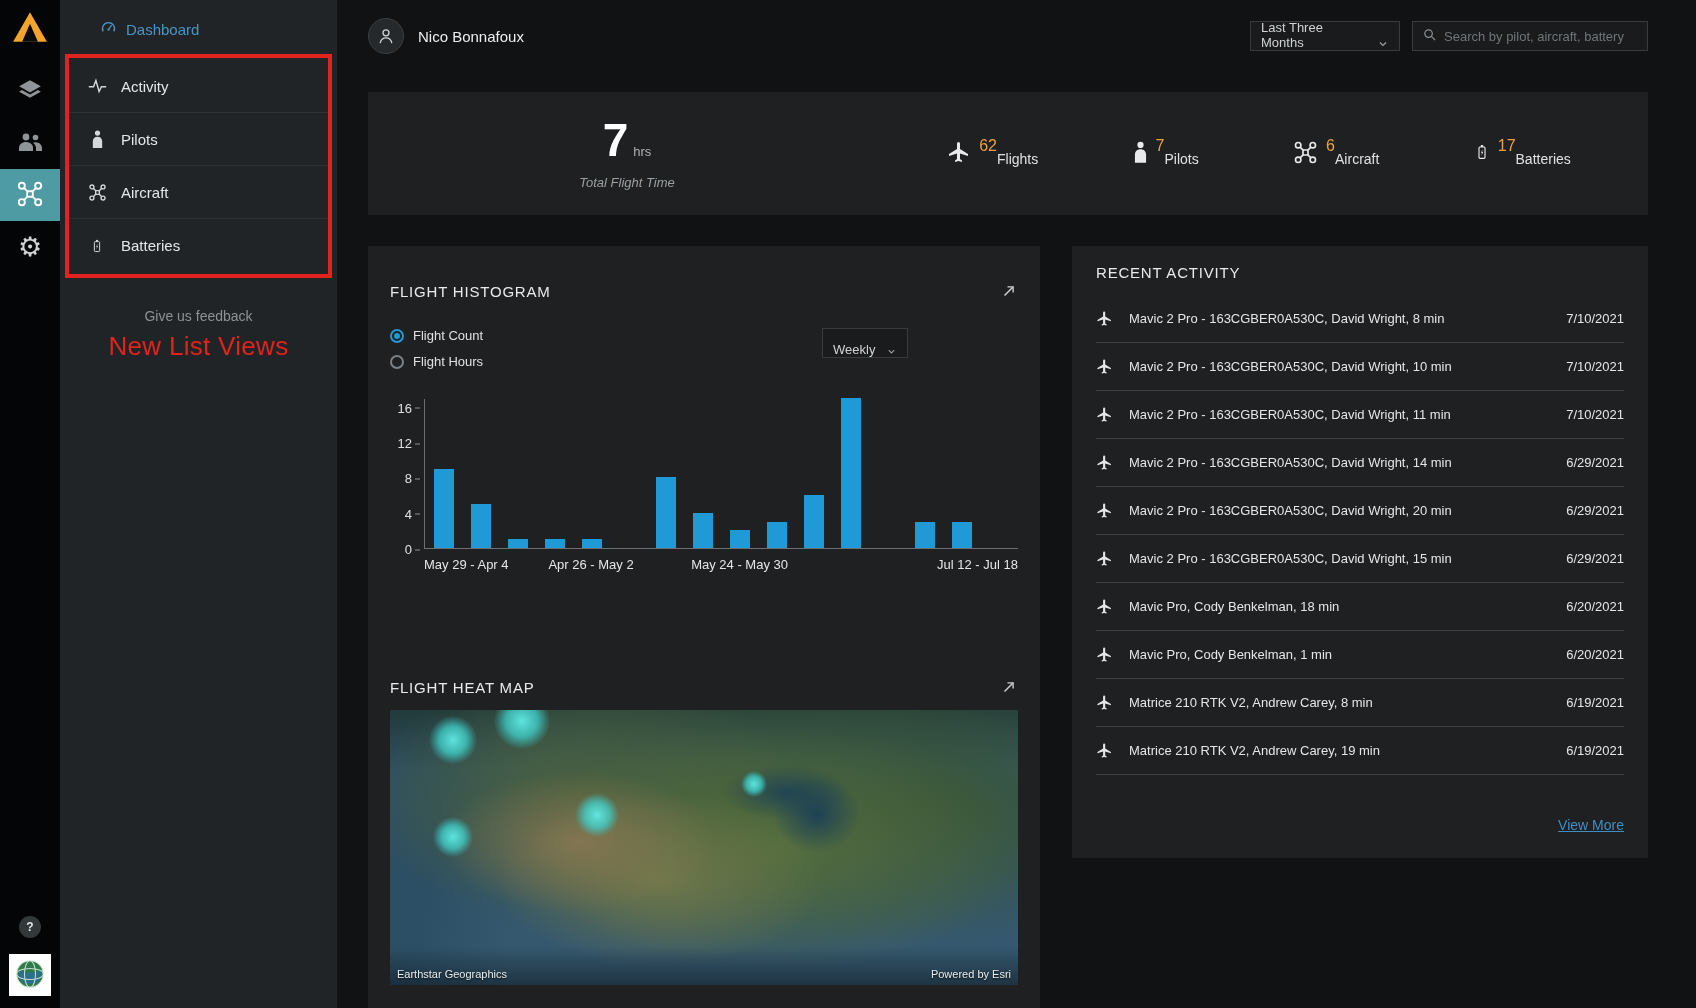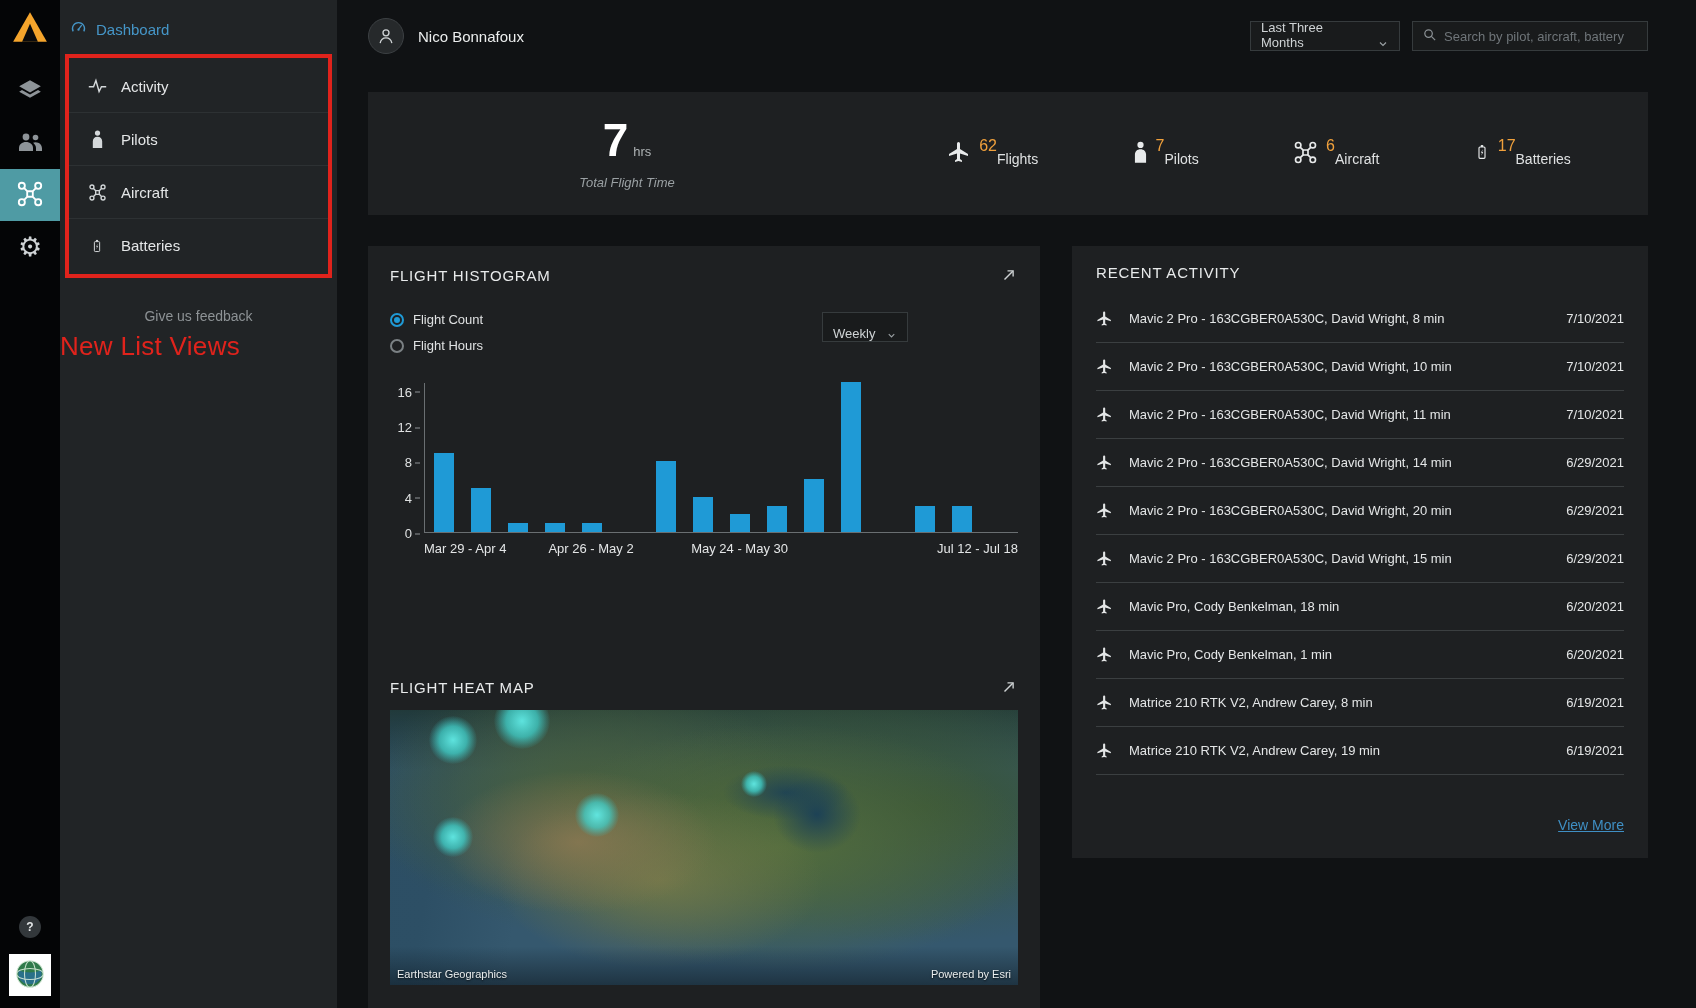--- a/index.html
+++ b/index.html
@@ -14,29 +14,29 @@
     color:#8e9498;cursor:pointer}
   .rail-item.active{background:#4f9ba4;color:#ffffff}
   .rail-bottom{margin-top:auto;display:flex;flex-direction:column;align-items:center;gap:16px;padding-bottom:12px}
   .help-badge{width:22px;height:22px;border-radius:50%;background:#33383b;color:#e4e7e8;
     font-size:12px;font-weight:bold;display:flex;align-items:center;justify-content:center;cursor:pointer}
   .globe-tile{width:42px;height:42px;background:#ffffff;display:flex;align-items:center;justify-content:center;cursor:pointer}
 
   
   .sidebar{position:absolute;left:60px;top:0;width:277px;height:100%;background:#212426}
   .dashboard-link{display:flex;align-items:center;gap:9px;color:#4596c8;font-size:15px;
-    padding:19px 0 0 10px;cursor:pointer}
+    padding:19px 0 0 40px;cursor:pointer}
   .annotation-box{position:absolute;left:5px;top:54px;width:267px;border:4px solid #e0231c;padding:2px 0}
   .menu-item{display:flex;align-items:center;gap:14px;height:53px;padding-left:18px;
     color:#e4e6e7;font-size:15px;border-bottom:1px solid #2d3133;cursor:pointer}
   .menu-item:last-child{border-bottom:none}
   .mi-icon{display:flex;width:20px;justify-content:center;color:#d4d8da}
   .feedback{position:absolute;top:308px;left:0;width:100%;text-align:center;
     color:#8d9295;font-size:14px}
-  .annotation-text{position:absolute;top:331px;left:0;width:100%;
+  .annotation-text{position:absolute;top:331px;left:0;width:100%;text-align:center;
     color:#e0231c;font-size:26px;letter-spacing:.3px}
 
   
   .main-header{position:absolute;left:368px;top:16px;width:1280px;height:40px;
     display:flex;align-items:center}
   .user{display:flex;align-items:center;gap:14px}
   .avatar{width:36px;height:36px;border-radius:50%;background:#26292b;border:1px solid #3c4043;
     display:flex;align-items:center;justify-content:center}
   .user-name{font-size:15px;color:#eceeee}
   .controls{margin-left:auto;display:flex;gap:12px}
@@ -63,21 +63,21 @@
   .stat{display:flex;flex-direction:row;align-items:center;cursor:pointer}
   .stat-top{display:flex;align-items:flex-start;gap:8px;color:#e8eaeb}
   .stat-value{color:#f0a03c;font-size:16px;margin-top:-3px}
   .stat-label{font-size:14px;color:#dfe1e2;margin-top:11px}
 
   .card-head{display:flex;align-items:center}
   .card-head h2{font-size:15px;font-weight:normal;letter-spacing:.8px;color:#e8eaeb}
   .expand{margin-left:auto;color:#cfd3d5;cursor:pointer;display:flex}
 
   
-  #card-histogram{left:368px;top:246px;width:672px;height:449px;padding:20px 22px}
+  #card-histogram{left:368px;top:246px;width:672px;height:449px;padding:36px 22px}
   .hist-controls{display:flex;align-items:flex-start;margin-top:28px}
   .radios{display:flex;flex-direction:column;gap:11px}
   .radio{display:flex;align-items:center;gap:9px;font-size:13px;color:#dfe1e2;cursor:pointer}
   .rdot{width:14px;height:14px;border-radius:50%;border:2px solid #7b8184;position:relative;flex:none}
   .radio.selected .rdot{border-color:#1f9ad6}
   .radio.selected .rdot::after{content:'';position:absolute;inset:2px;border-radius:50%;background:#1f9ad6}
   .interval-select{width:86px;margin-left:auto;margin-right:110px}
   .chart{display:flex;margin-top:30px;height:150px}
   .yaxis{position:relative;width:34px;height:100%}
   .ylabel{position:absolute;right:12px;font-size:13px;color:#dfe1e2;line-height:1;transform:translateY(50%)}
@@ -425,21 +425,21 @@
         <div class="slot">
           <div class="bar" style="height: 26.4706px; background: rgb(31, 154, 214);"></div>
         </div>
         <div class="slot">
           <div class="bar" style="height: 26.4706px; background: rgb(31, 154, 214);"></div>
         </div>
         <div class="slot"></div>
       </div>
   </div>
   <div class="xlabels" id="xlabels">
-      <div class="xlabel" style="left: 0%;">Mar 29 - Apr 4</div>
+      <div class="xlabel" style="left: 0%;">May 29 - Apr 4</div>
       <div class="xlabel" style="left: 28.125%; transform: translateX(-50%);">Apr 26 - May 2</div>
       <div class="xlabel" style="left: 53.125%; transform: translateX(-50%);">May 24 - May 30</div>
       <div class="xlabel" style="right: 0%;">Jul 12 - Jul 18</div>
     </div>
 </section>
 
 <section class="card" id="card-heatmap">
   <div class="card-head">
     <h2>FLIGHT HEAT MAP</h2>
     <span class="expand">

